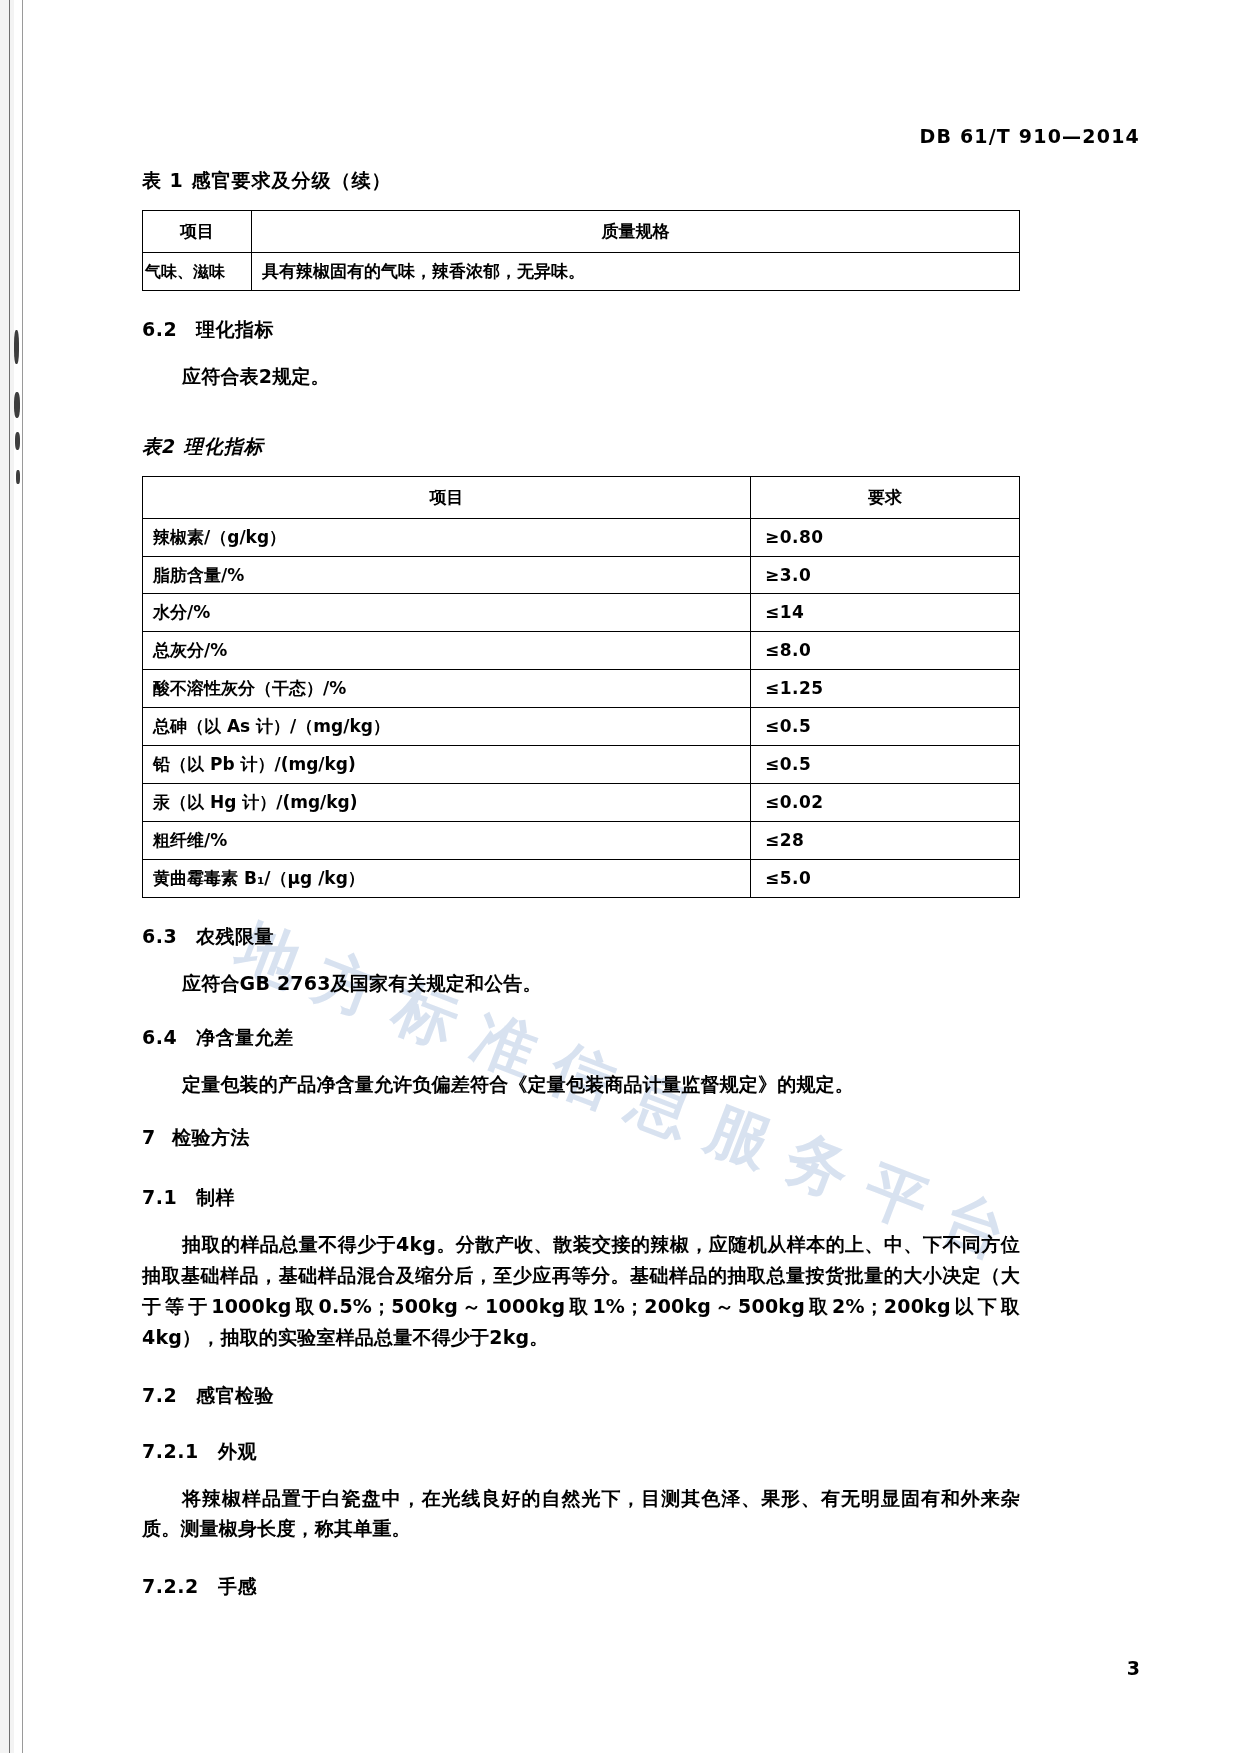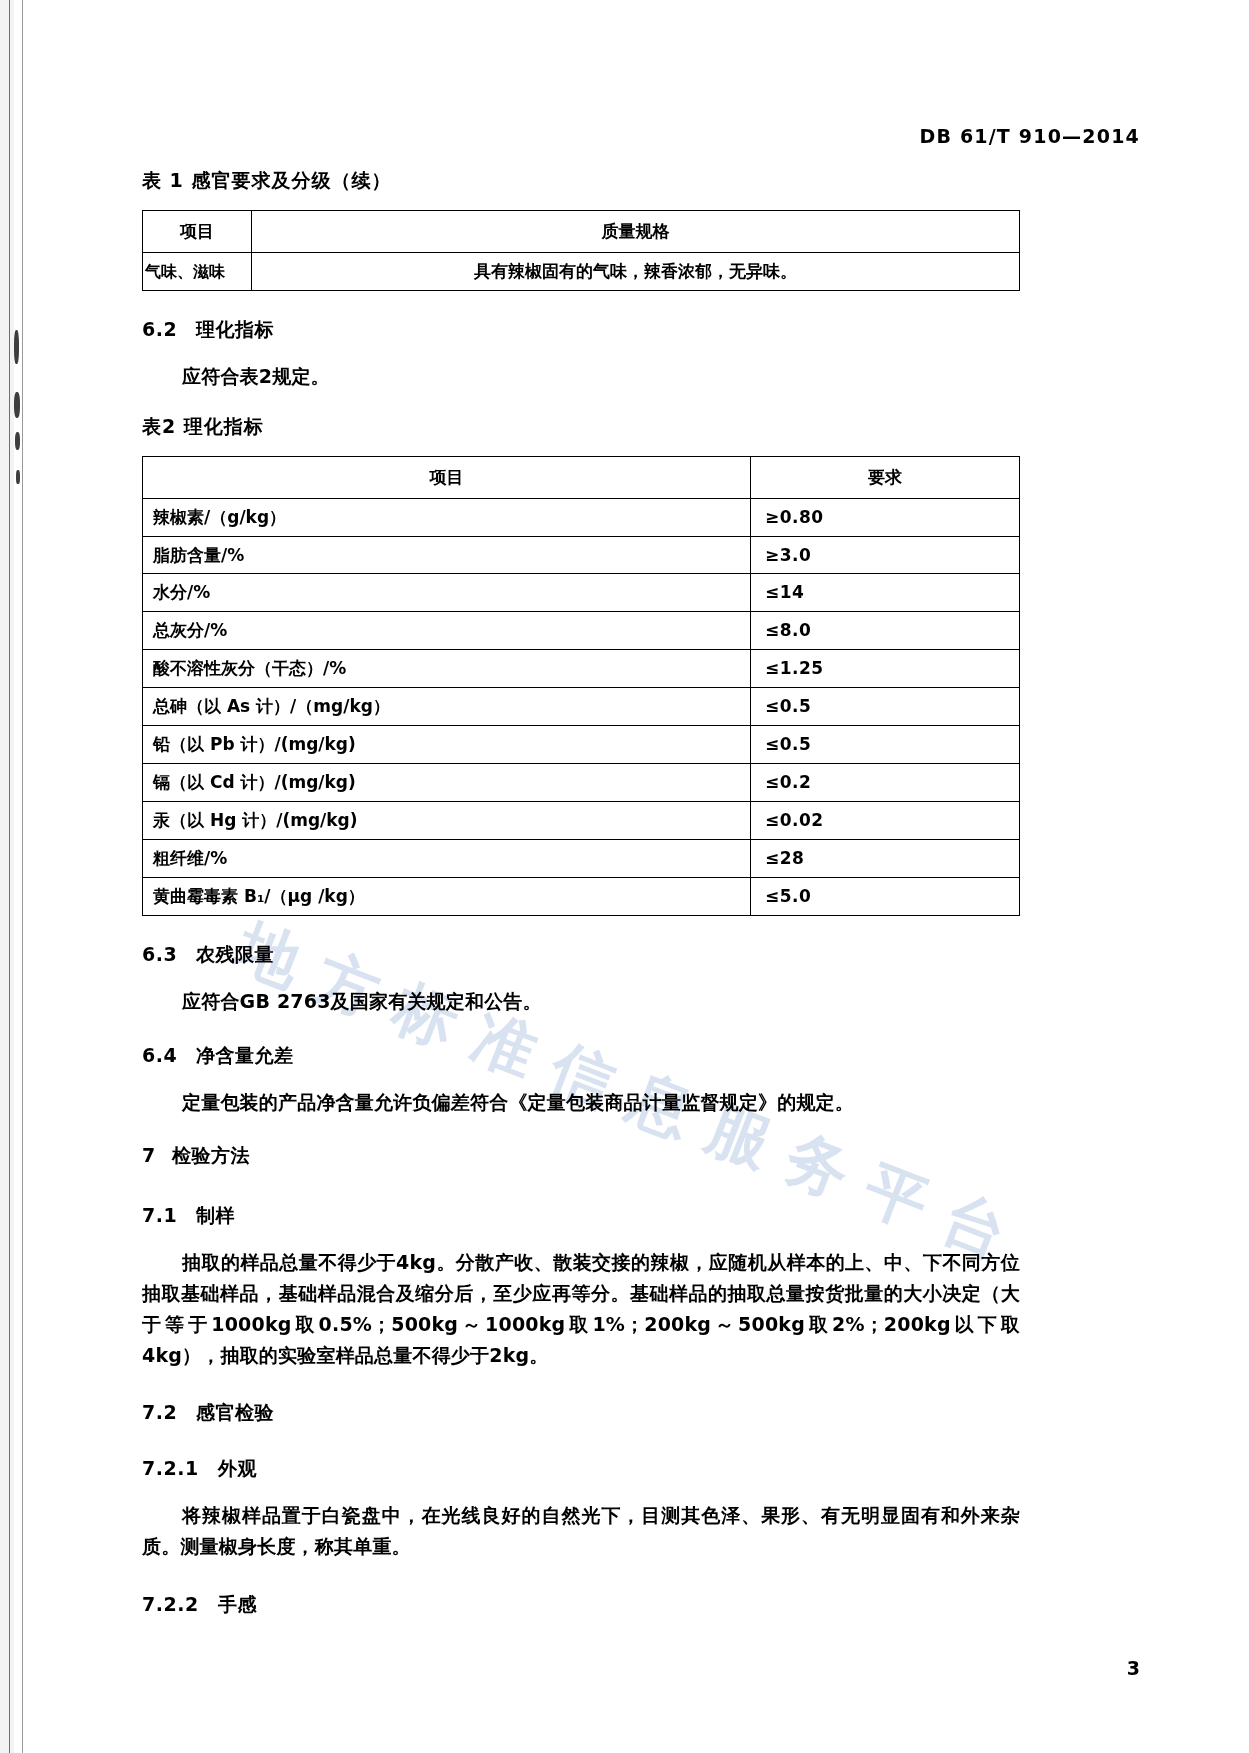--- a/index.html
+++ b/index.html
@@ -101,21 +101,21 @@
     font-weight: 700;
     padding: 7px 10px;
     line-height: 1.35;
   }
   table.std thead th {
     text-align: center;
     padding: 9px 10px;
   }
   table.std.t1 .c-item { width: 88px; text-align: center; }
   table.std.t1 td.v-item { text-align: left; padding-left: 2px; font-size: 16px; }
-  table.std.t1 td.v-spec { text-align: center; }
+  table.std.t1 td.v-spec { }
 
   table.std.t2 .c-item { width: auto; text-align: center; }
   table.std.t2 .c-req  { width: 248px; text-align: center; }
   table.std.t2 td.v-item { text-align: left; }
   table.std.t2 td.v-req  { text-align: left; padding-left: 14px; letter-spacing: 0.5px; }
 
   h3.sec {
     font-size: 19px;
     font-weight: 700;
     margin: 26px 0 0 0;
@@ -173,21 +173,21 @@
         <tr>
           <td class="v-item">气味、滋味</td>
           <td class="v-spec">具有辣椒固有的气味，辣香浓郁，无异味。</td>
         </tr>
       </tbody>
     </table>
 
     <h3 class="sec"><span class="num">6.2</span><span>理化指标</span></h3>
     <p class="body">应符合表2规定。</p>
 
-    <div class="tbl-caption" style="margin-top:22px;">表2  理化指标</div>
+    <div class="tbl-caption" style="margin-top:42px;font-style:italic;">表2  理化指标</div>
     <table class="std t2">
       <thead>
         <tr>
           <th class="c-item">项目</th>
           <th class="c-req">要求</th>
         </tr>
       </thead>
       <tbody>
         <tr>
             <td class="v-item">辣椒素/（g/kg）</td>
@@ -211,24 +211,20 @@
           </tr>
         <tr>
             <td class="v-item">总砷（以 As 计）/（mg/kg）</td>
             <td class="v-req">≤0.5</td>
           </tr>
         <tr>
             <td class="v-item">铅（以 Pb 计）/(mg/kg)</td>
             <td class="v-req">≤0.5</td>
           </tr>
         <tr>
-            <td class="v-item">镉（以 Cd 计）/(mg/kg)</td>
-            <td class="v-req">≤0.2</td>
-          </tr>
-        <tr>
             <td class="v-item">汞（以 Hg 计）/(mg/kg)</td>
             <td class="v-req">≤0.02</td>
           </tr>
         <tr>
             <td class="v-item">粗纤维/%</td>
             <td class="v-req">≤28</td>
           </tr>
         <tr>
             <td class="v-item">黄曲霉毒素 B₁/（μg /kg）</td>
             <td class="v-req">≤5.0</td>

